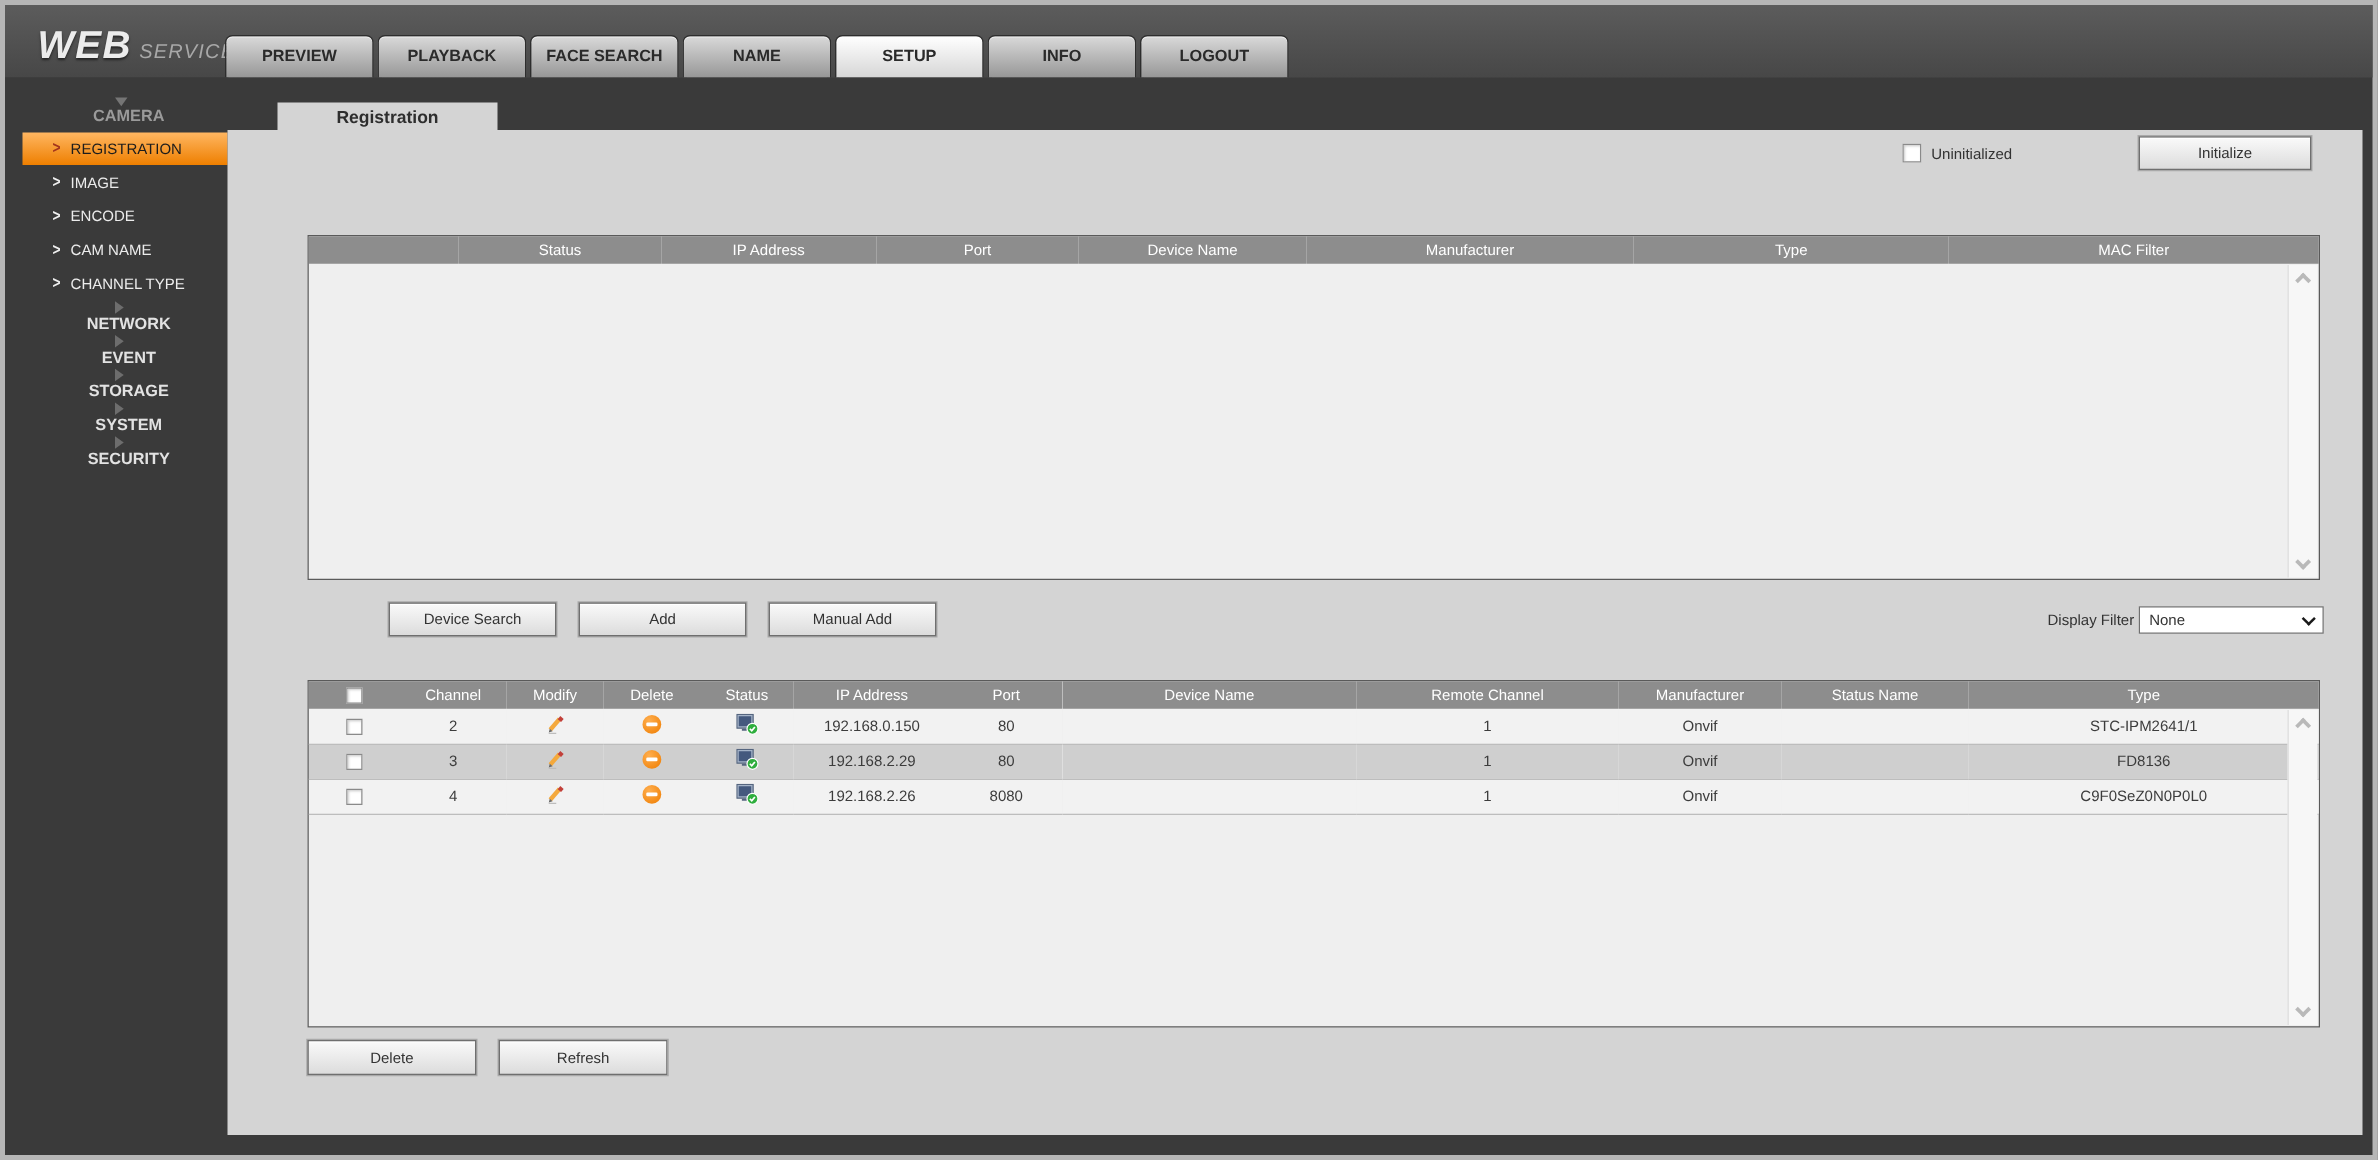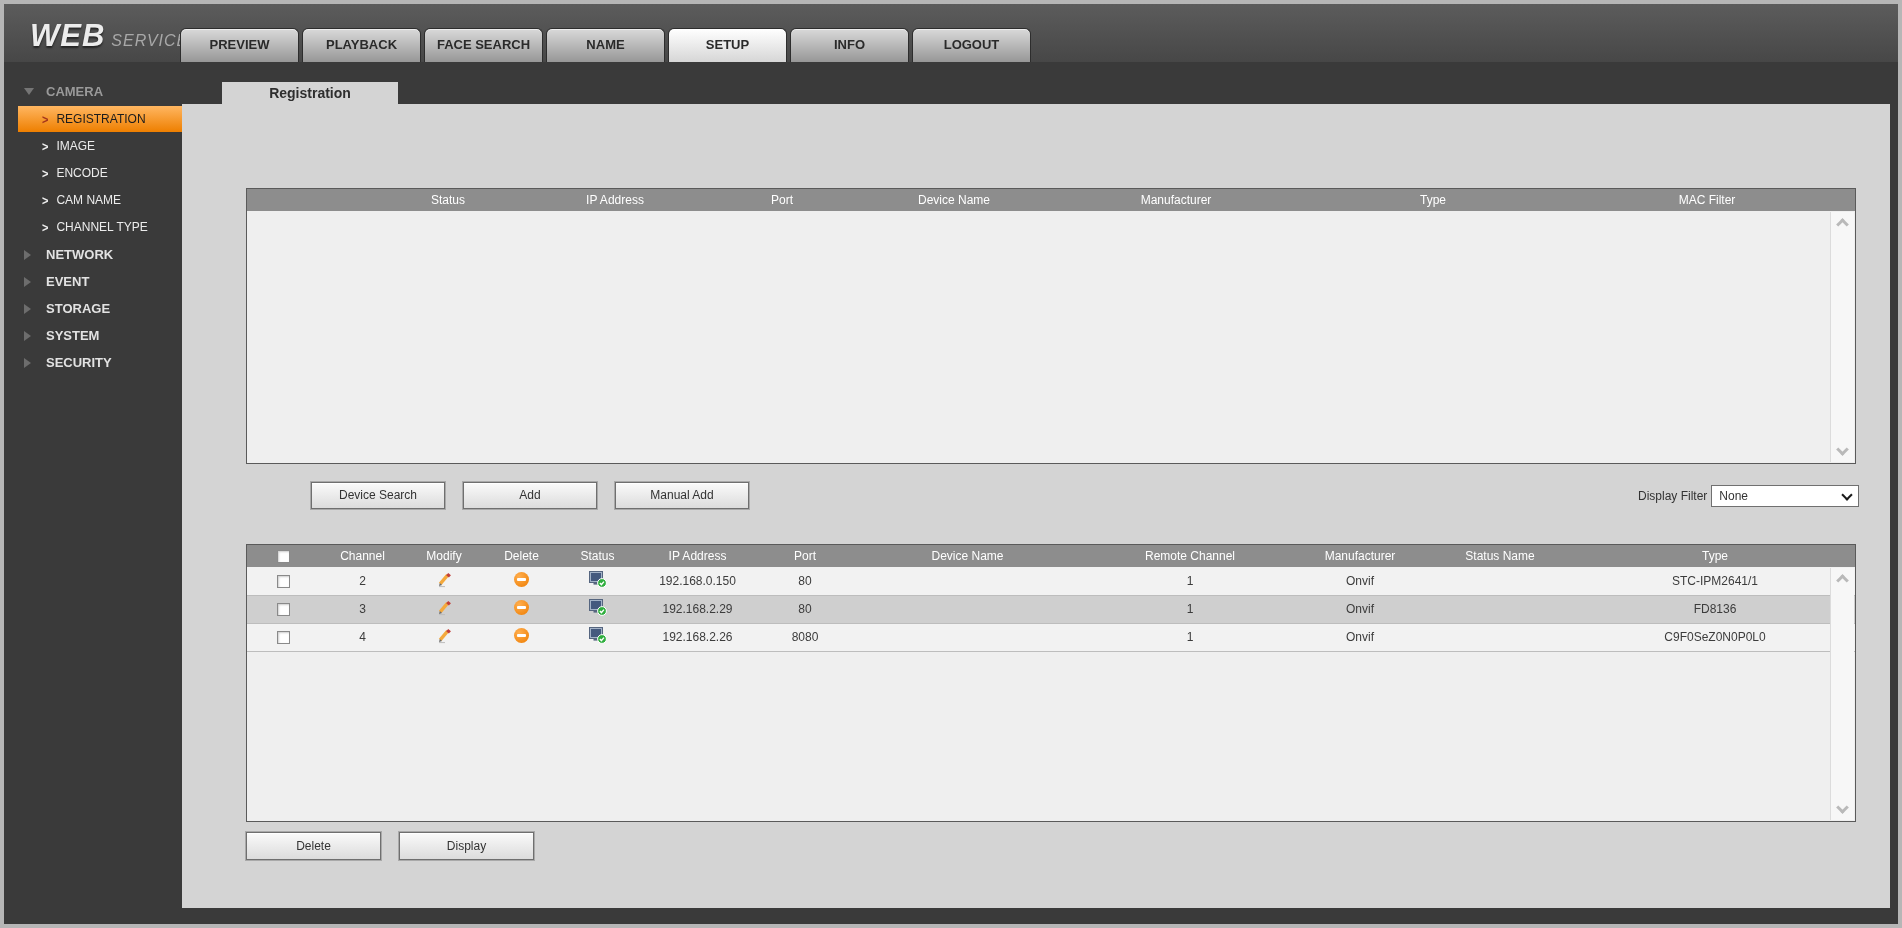--- a/index.html
+++ b/index.html
@@ -17,21 +17,21 @@
 
   .tabs { position:absolute; left:176px; top:24px; display:flex; gap:3px; }
   .tab { width:119px; height:34px; line-height:32px; text-align:center; font-size:13px; font-weight:bold;
          color:#2a2a2a; background:linear-gradient(#d9d9d9,#979797); border:1px solid #2d2d2d; border-bottom:none;
          border-radius:6px 6px 0 0; box-shadow:inset 0 1px 0 rgba(255,255,255,.55); cursor:pointer; }
   .tab.active { background:linear-gradient(#ffffff,#d6d6d6); }
 
   
   .sidebar { position:absolute; left:0; top:58px; width:178px; bottom:0; background:#3a3a3a; padding-top:16px; }
   .side-group { height:27px; display:flex; align-items:center; padding-left:20px; font-size:13px;
-                font-weight:bold; color:#e2e2e2; cursor:pointer; }
+                font-weight:bold; color:#e2e2e2; cursor:pointer;flex-direction:column; }
   .side-group.dim { color:#9a9a9a; }
   .tri-down { width:0; height:0; border-left:5px solid transparent; border-right:5px solid transparent;
               border-top:7px solid #757575; margin-right:12px; }
   .tri-right { width:0; height:0; border-top:5px solid transparent; border-bottom:5px solid transparent;
                border-left:7px solid #6d6d6d; margin-right:15px; }
   .side-sub { height:26px; margin:1px 0 1px 14px; display:flex; align-items:center; padding-left:24px;
               font-size:12px; color:#ececec; cursor:pointer; }
   .side-sub .arr { font-size:11px; font-weight:bold; margin-right:8px; color:#f0f0f0; transform:scaleY(1.2); }
   .side-sub.active { background:linear-gradient(#ffb661,#ee7f00); color:#1c1c1c; }
   .side-sub.active .arr { color:#a3341c; }
@@ -152,20 +152,27 @@
       </div>
       <div class="side-group">
         <span class="tri-right"></span>
         <span>SECURITY</span>
       </div>
     </div>
 
     <div class="content">
       <div class="page-tab">Registration</div>
 
+      <div class="init-row">
+        <div class="uninit">
+          <span class="cb"></span>
+          <span>Uninitialized</span>
+        </div>
+        <div class="btn btn-init">Initialize</div>
+      </div>
 
       <div class="tablebox" style="top:84px; height:276px;">
         <table class="tbl" style="width:1608px;">
           <colgroup>
             <col style="width:120px">
               <col style="width:162px">
               <col style="width:172px">
               <col style="width:162px">
             <col style="width:182px">
               <col style="width:262px">
@@ -313,18 +320,18 @@
         </tbody>
           </table>
         <div class="vscroll">
           <span class="chev up"></span>
           <span class="chev down"></span>
         </div>
       </div>
 
       <div class="footer-actions">
         <div class="btn btn-foot" style="left:0;">Delete</div>
-        <div class="btn btn-foot" style="left:153px;">Display</div>
+        <div class="btn btn-foot" style="left:153px;">Refresh</div>
       </div>
     </div>
 
   </div>
 </div>
 
 </body></html>

